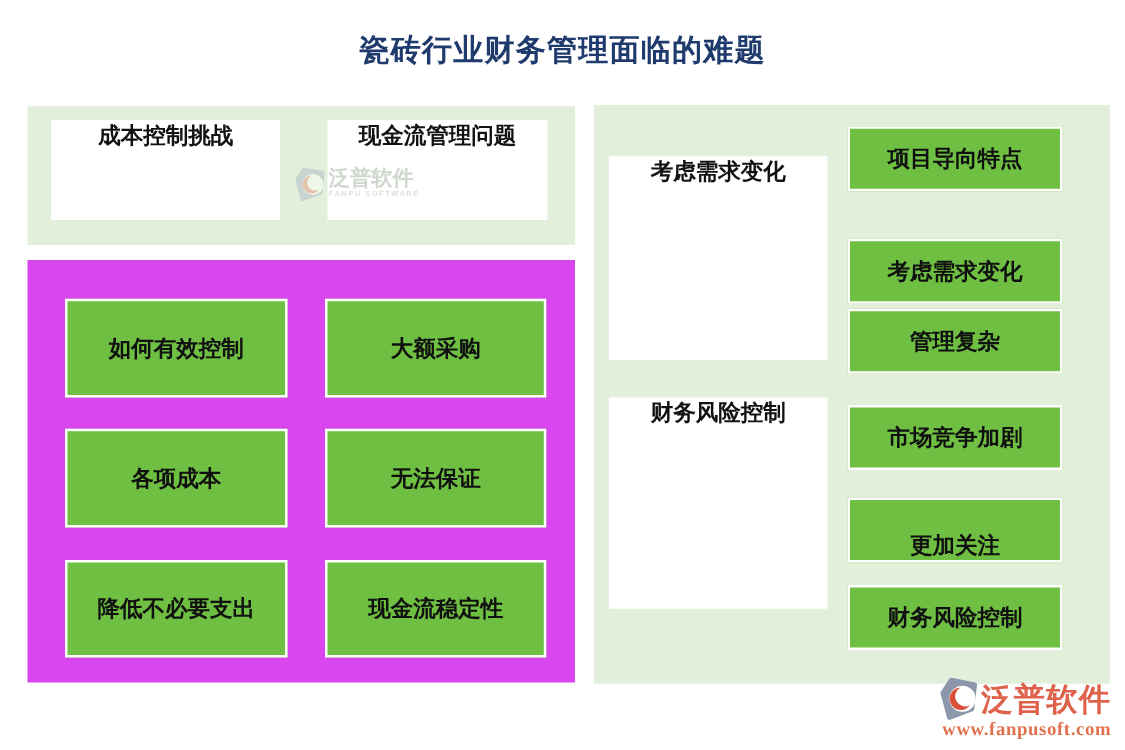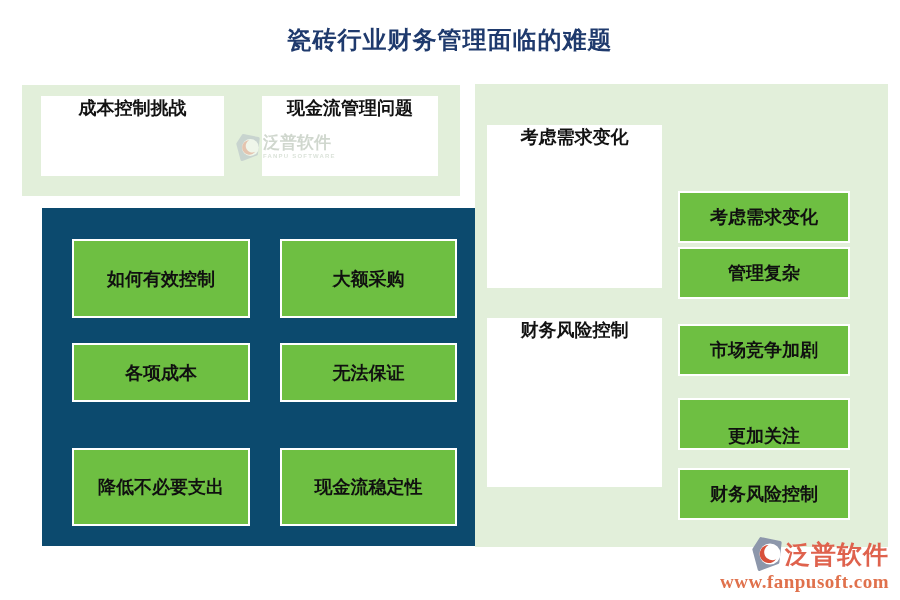--- a/index.html
+++ b/index.html
@@ -5,21 +5,21 @@
   * { margin:0; padding:0; box-sizing:border-box; }
   html,body { width:900px; height:600px; background:#ffffff; overflow:hidden;
               font-family:"Liberation Sans", sans-serif; }
   #stage { position:relative; width:900px; height:600px; background:#ffffff; }
 
   .page-title { position:absolute; top:24px; left:0; width:900px; text-align:center;
                 font-size:24px; font-weight:bold; color:#1f3a6d; letter-spacing:1px; }
 
   .panel { position:absolute; }
   .panel-lightgreen { background:#e2efda; }
-  .panel-teal { background:#0c4a6e;margin-left:20px; }
+  .panel-teal { background:#d946ef; }
 
   #left-top-panel  { left:22px; top:85px;  width:438px; height:111px; }
   #left-main-panel { left:22px; top:208px; width:438px; height:338px; }
   #right-panel     { left:475px; top:84px; width:413px; height:463px; }
 
   .white-card { position:absolute; background:#ffffff; display:flex;
                 align-items:flex-start; justify-content:center;
                 font-size:18px; font-weight:bold; color:#121212; text-align:center; }
 
   .green-box { position:absolute; background:#6ebf42; border:2px solid #ffffff;
@@ -27,21 +27,21 @@
                font-size:18px; font-weight:bold; color:#101010; text-align:center; }
 
   
   #card-cost     { left:19px;  top:11px; width:183px; height:80px; }
   #card-cashflow { left:240px; top:11px; width:176px; height:80px; }
 
   
   .tb-c1 { left:30px;  width:178px; }
   .tb-c2 { left:238px; width:177px; }
   .tb-r1 { top:31px;  height:79px; }
-  .tb-r2 { top:135px; height:59px;justify-content:center; }
+  .tb-r2 { top:135px; height:79px;justify-content:center; }
   .tb-r3 { top:240px; height:78px; }
 
   
   #card-budget { left:12px; top:41px;  width:175px; height:163px; }
   #card-risk   { left:12px; top:234px; width:175px; height:169px; }
   .rb { left:203px; width:172px; height:52px; }
   #rb-a1 { top:17px; }  #rb-a2 { top:107px; }  #rb-a3 { top:163px; }
   #rb-b1 { top:240px; } #rb-b2 { top:314px;align-items:flex-end; } #rb-b3 { top:384px; }
 
   
@@ -55,21 +55,21 @@
   #watermark .wm-cn { font-size:17px; font-weight:bold; color:#98a894; }
   #watermark .wm-en { font-size:6px; font-weight:bold; color:#aebfab;
                       letter-spacing:1.2px; margin-top:2px; }
 
   
   #footer-brand { position:absolute; right:11px; bottom:7px;
                   display:flex; flex-direction:column; align-items:flex-end; }
   #footer-brand .fb-row { display:flex; align-items:center; gap:3px; }
   #footer-brand .fb-cn { font-size:25px; font-weight:bold; color:#df624d; letter-spacing:1px; }
   #footer-brand .fb-url { font-family:"Liberation Serif", serif; font-weight:bold;
-                          font-size:19px; color:#e0714c; margin-top:0px; letter-spacing:0.5px; }
+                          font-size:15px; color:#e0714c; margin-top:0px; letter-spacing:0.5px; }
 </style>
 </head>
 <body>
 
 <div id="stage">
 
   <div class="page-title">瓷砖行业财务管理面临的难题</div>
 
   <div id="left-top-panel" class="panel panel-lightgreen">
     <div id="card-cost" class="white-card">
@@ -113,20 +113,23 @@
     <div class="green-box tb-c1 tb-r3">
       <span>降低不必要支出</span>
     </div>
   </div>
 
   <div id="right-panel" class="panel panel-lightgreen">
 
     <div id="card-budget" class="white-card">
       <span>考虑需求变化</span>
     </div>
+    <div id="rb-a1" class="green-box rb">
+      <span>项目导向特点</span>
+    </div>
     <div id="rb-a2" class="green-box rb">
       <span>考虑需求变化</span>
     </div>
     <div id="rb-a3" class="green-box rb">
       <span>管理复杂</span>
     </div>
 
     <div id="card-risk" class="white-card">
       <span>财务风险控制</span>
     </div>

